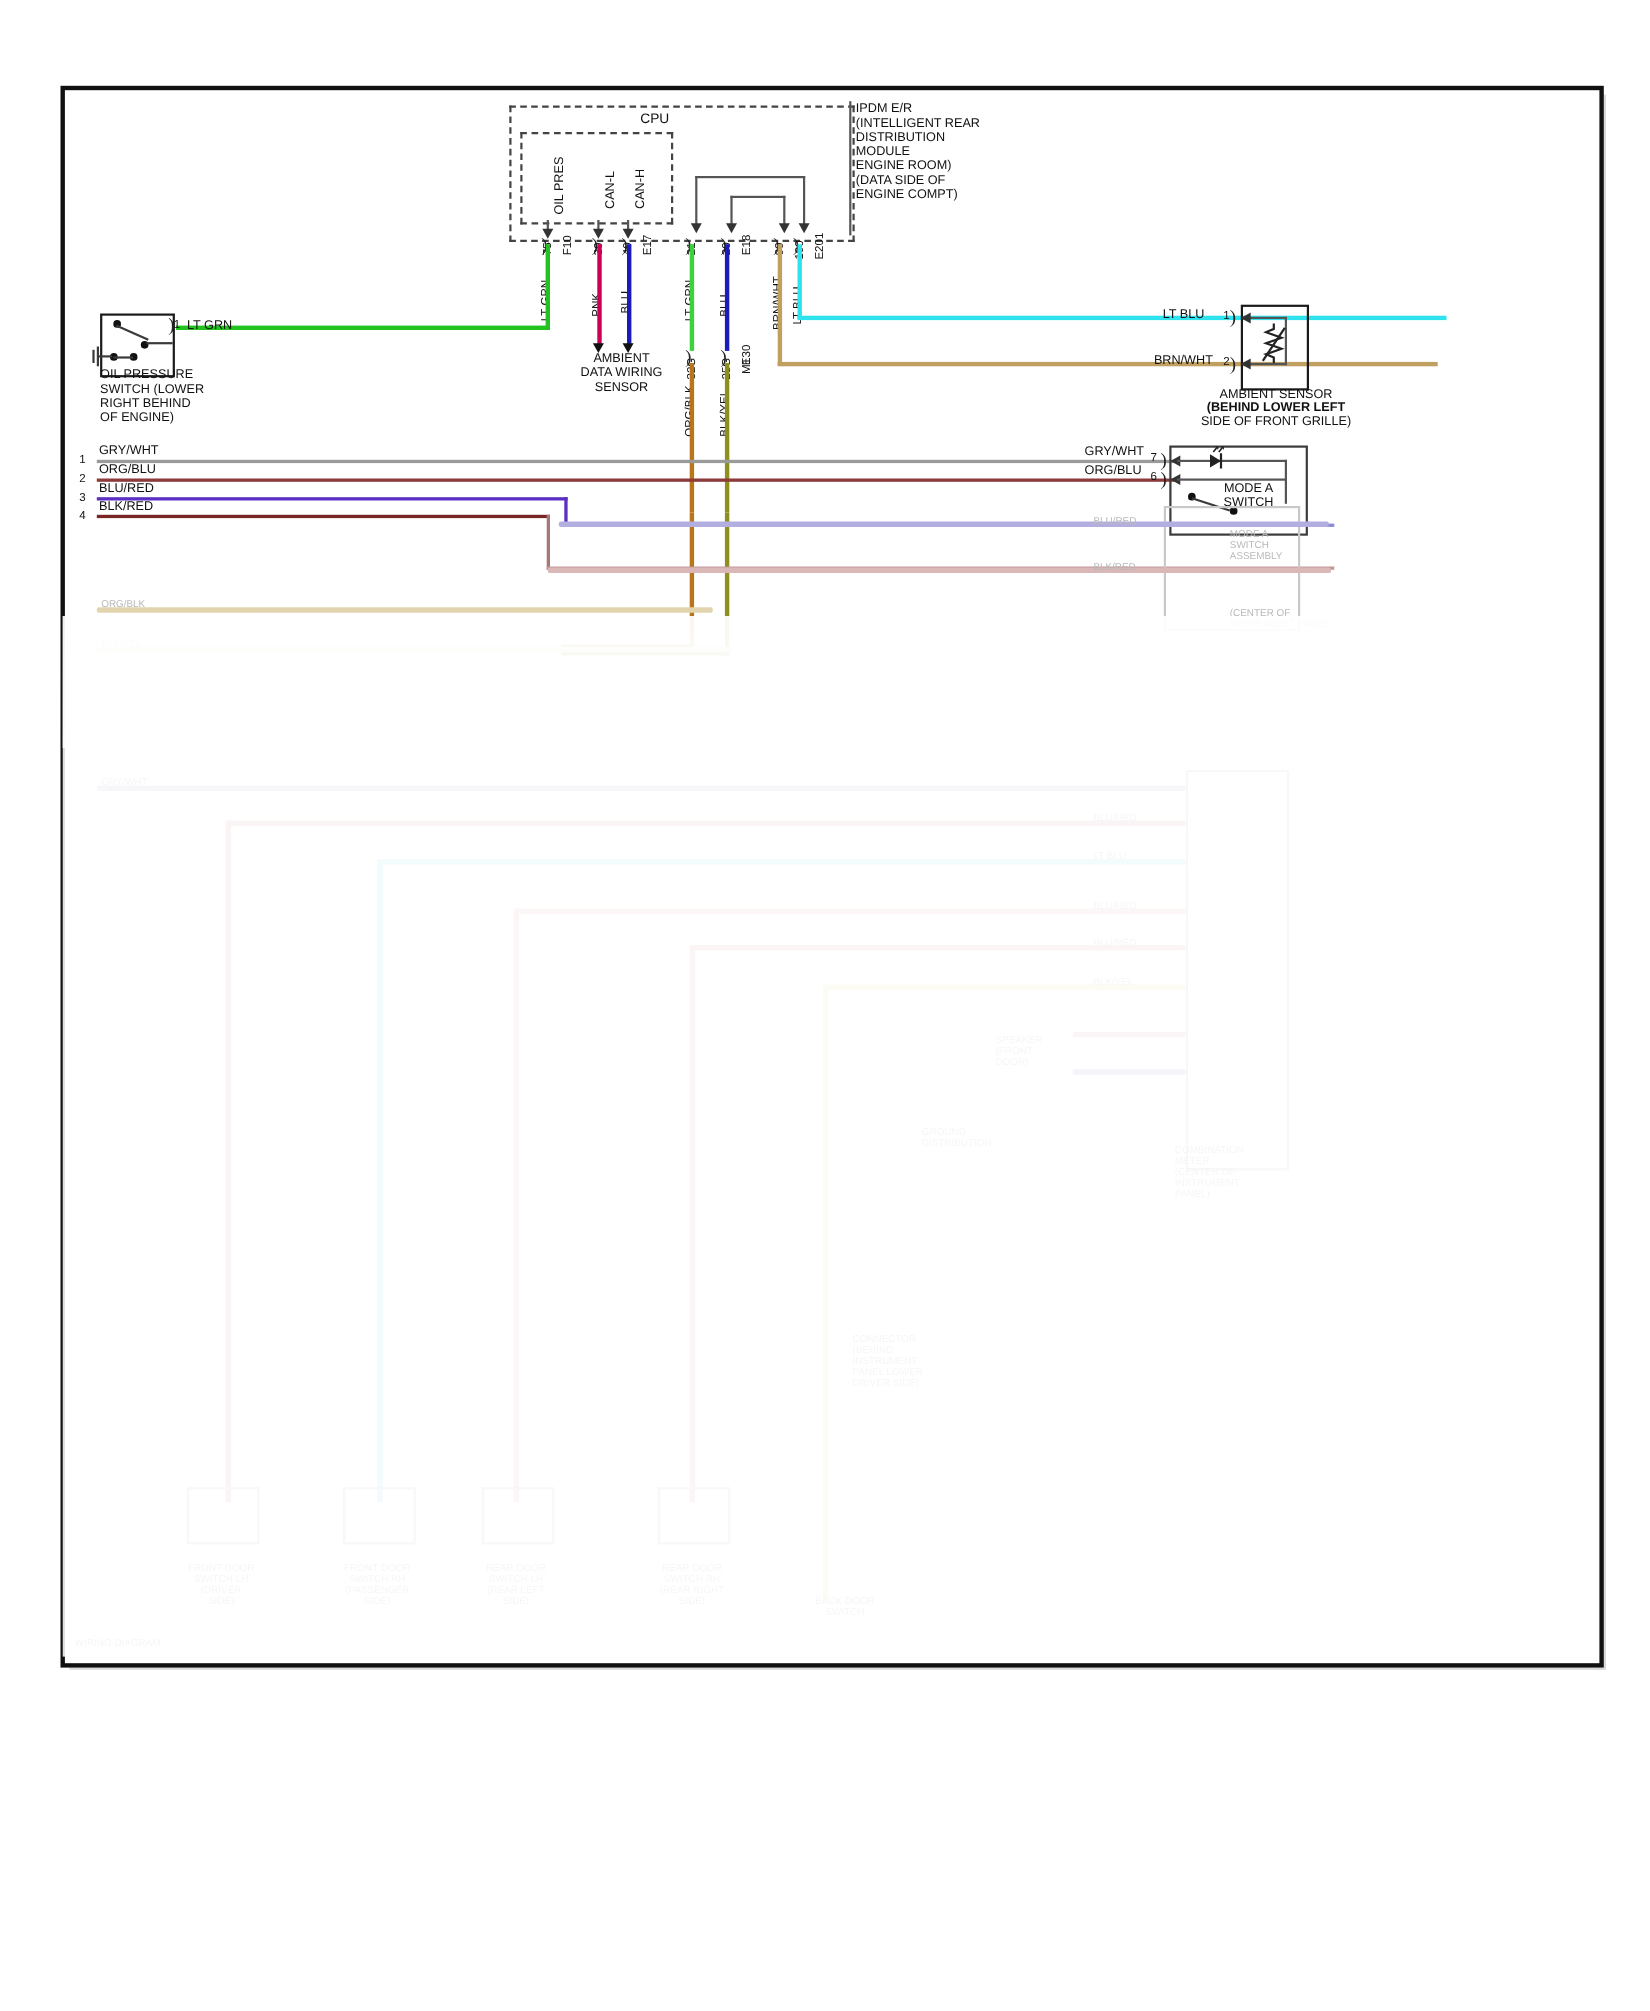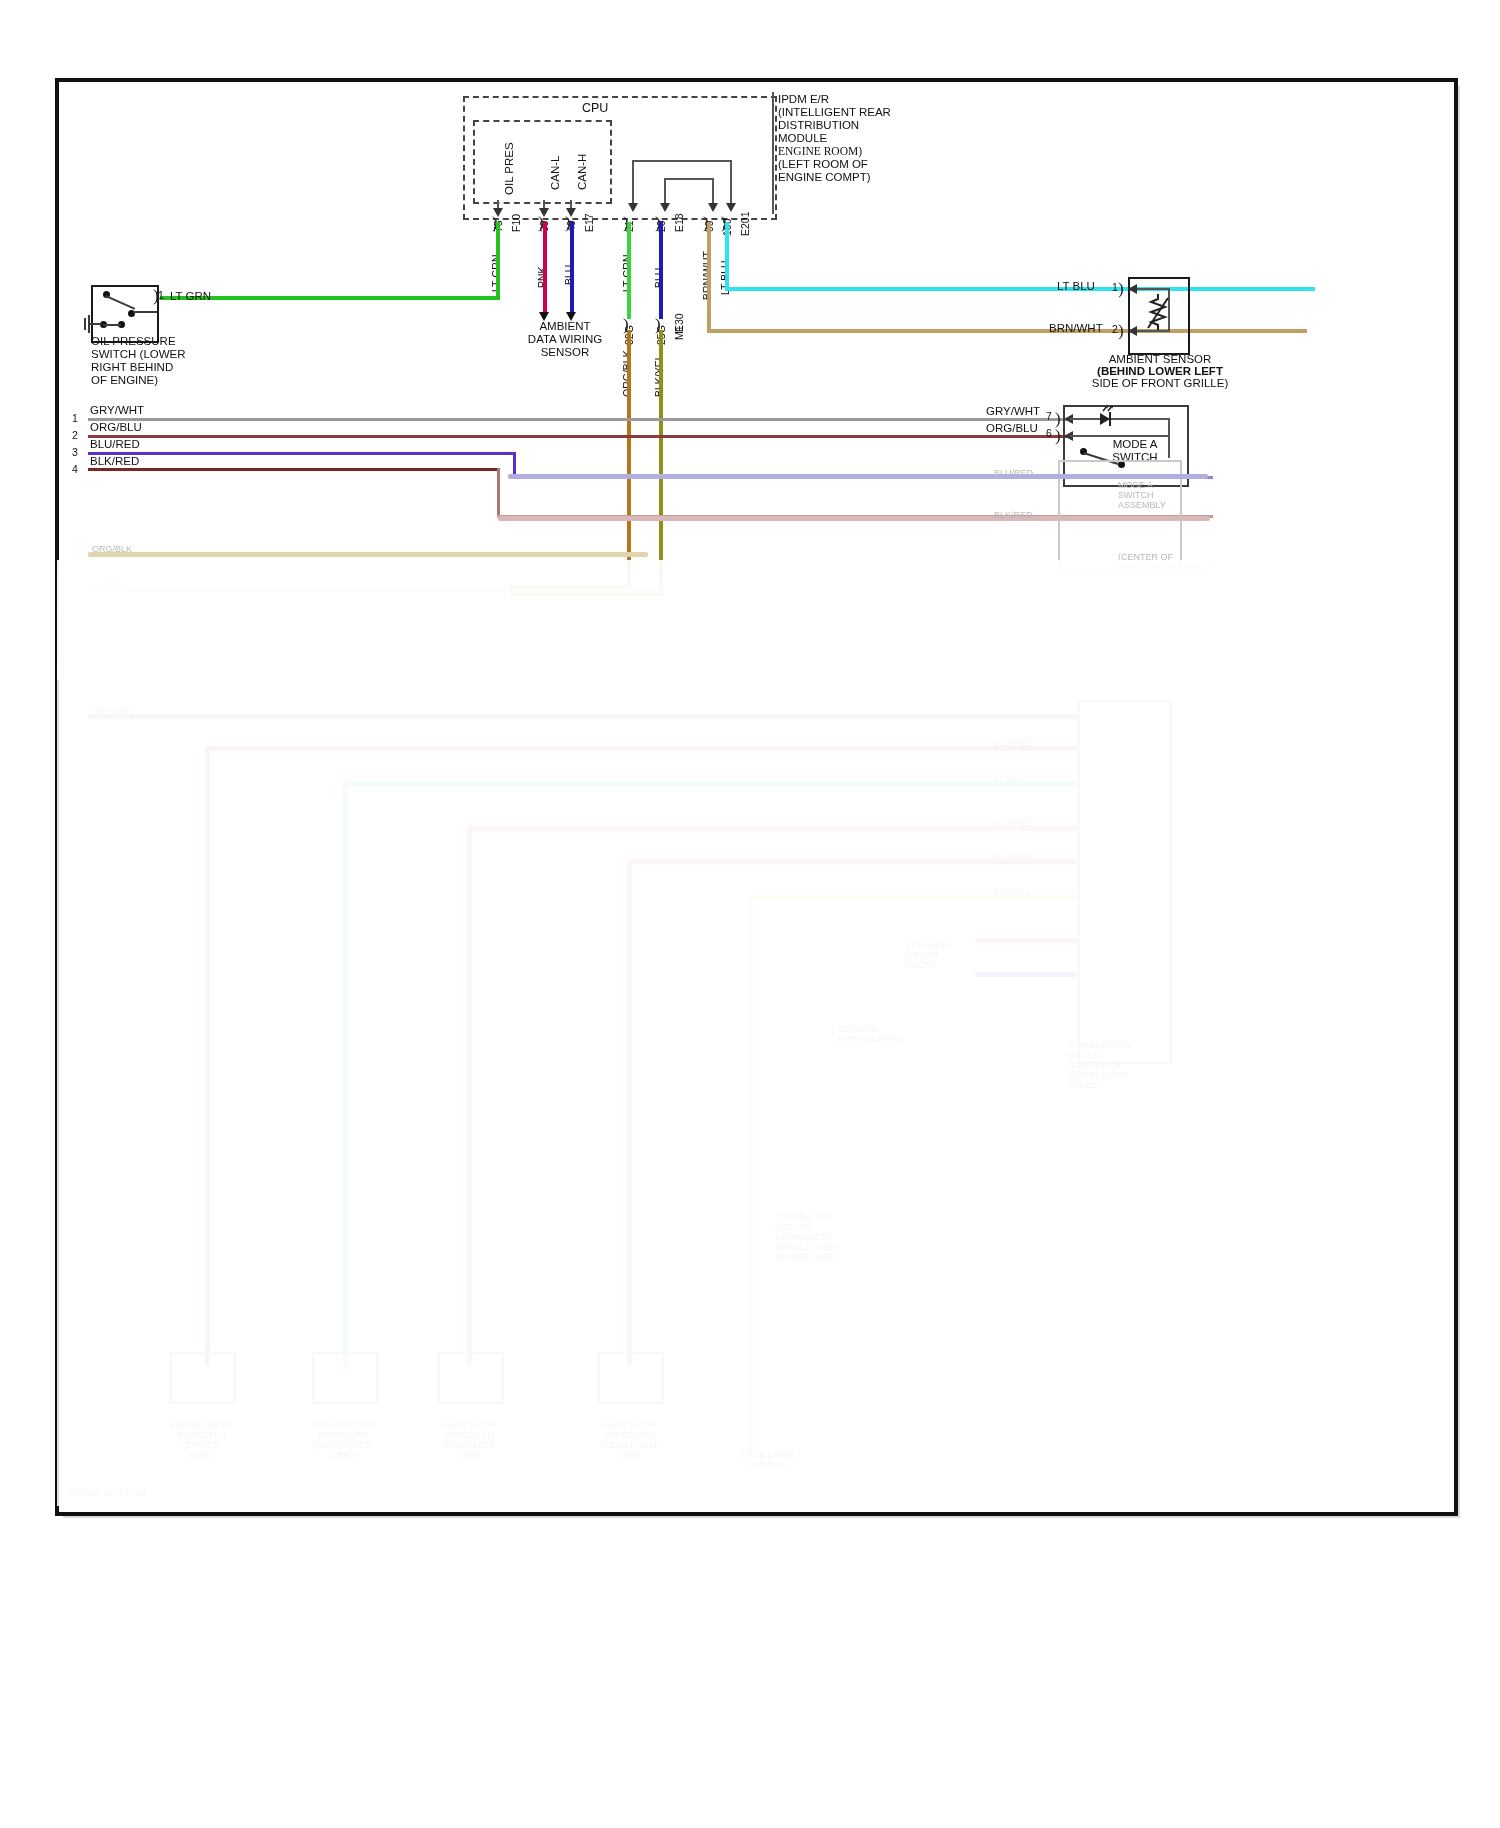--- a/index.html
+++ b/index.html
@@ -74,22 +74,22 @@
   <div class="arrowdn" style="left:628px;top:203px;"></div>
   <div class="arrowdn" style="left:660px;top:203px;"></div>
   <div class="arrowdn" style="left:708px;top:203px;"></div>
   <div class="arrowdn" style="left:726px;top:203px;"></div>
 
   <div class="wire v thin" style="left:772px;top:92px;height:122px;width:2px;"></div>
   <div class="txt" style="left:778px;top:93px;">IPDM E/R</div>
   <div class="txt" style="left:778px;top:106px;">(INTELLIGENT REAR</div>
   <div class="txt" style="left:778px;top:119px;">DISTRIBUTION</div>
   <div class="txt" style="left:778px;top:132px;">MODULE</div>
-  <div class="txt" style="left:778px;top:145px;font-family:Liberation Serif, serif;">ENGINE ROOM)</div>
-  <div class="txt" style="left:778px;top:158px;">(LEFT ROOM OF</div>
+  <div class="txt" style="left:778px;top:145px;">ENGINE ROOM)</div>
+  <div class="txt" style="left:778px;top:158px;">(DATA SIDE OF</div>
   <div class="txt" style="left:778px;top:171px;">ENGINE COMPT)</div>
 
   <div class="conn" style="left:492px;top:213px;">)</div>
   <div class="txt-s rot" style="left:492px;top:232px;">75</div>
   <div class="txt-s rot" style="left:510px;top:232px;">F10</div>
   <div class="txt-s rot" style="left:490px;top:292px;">LT GRN</div>
   <div class="wire v" style="left:496px;top:222px;height:78px;background:#22c31f;width:4px;"></div>
   <div class="wire h" style="left:160px;top:296px;width:340px;height:4px;background:#22c31f;"></div>
 
   <div class="conn" style="left:538px;top:213px;">)</div>

